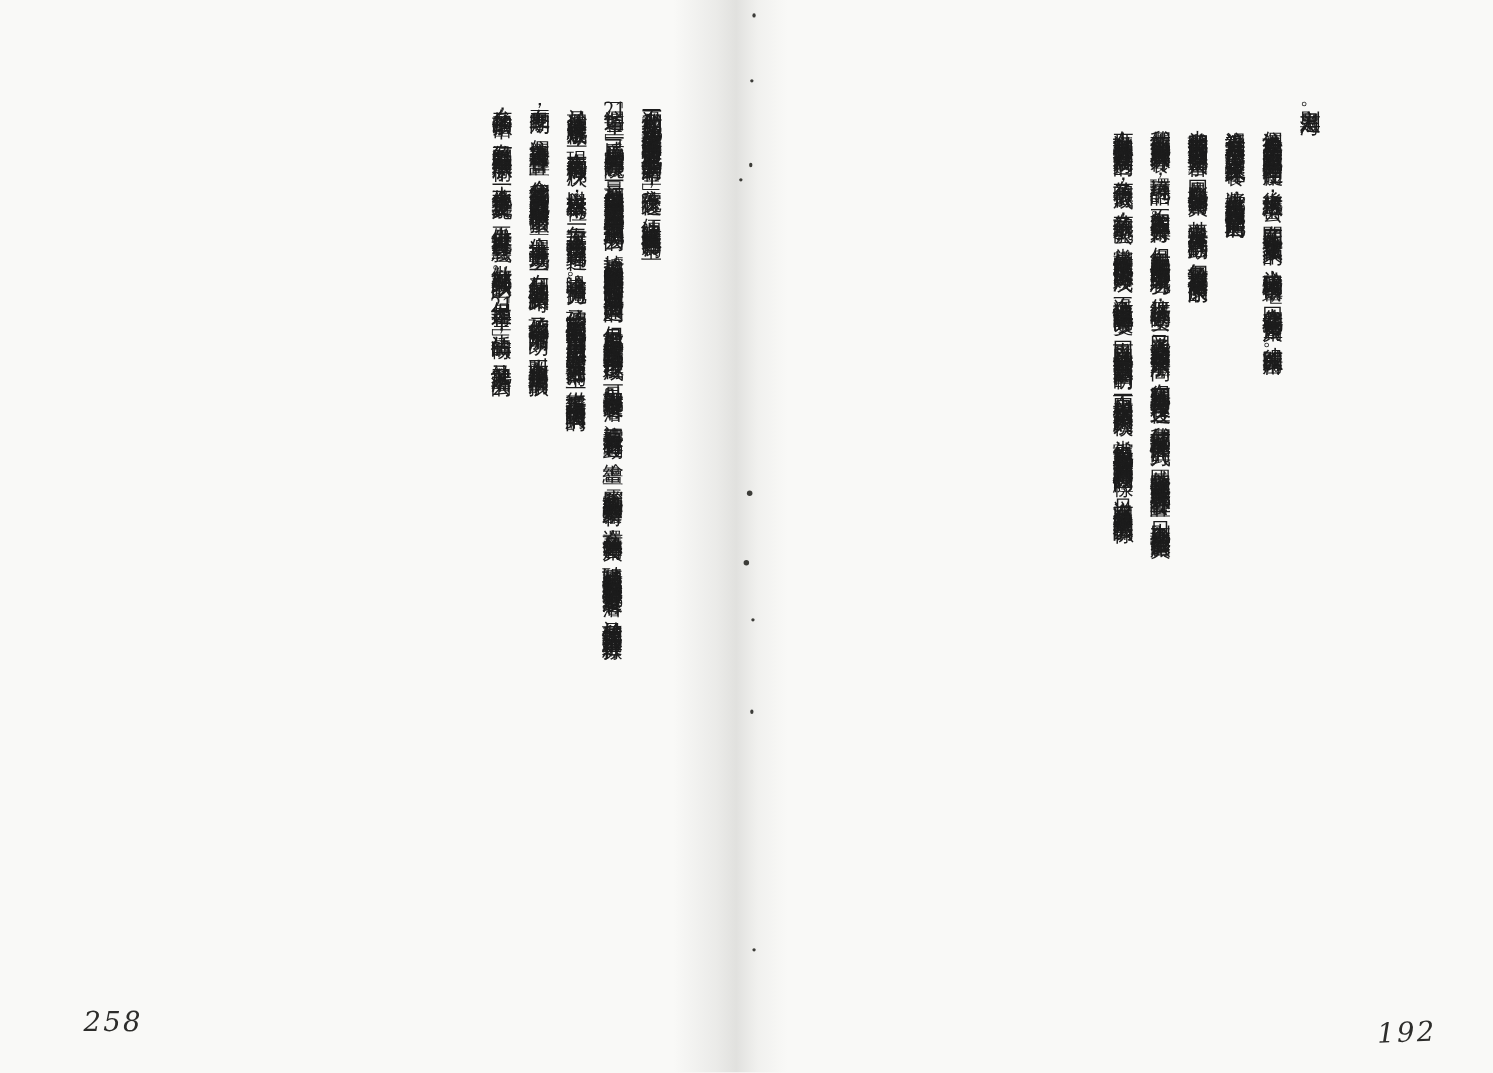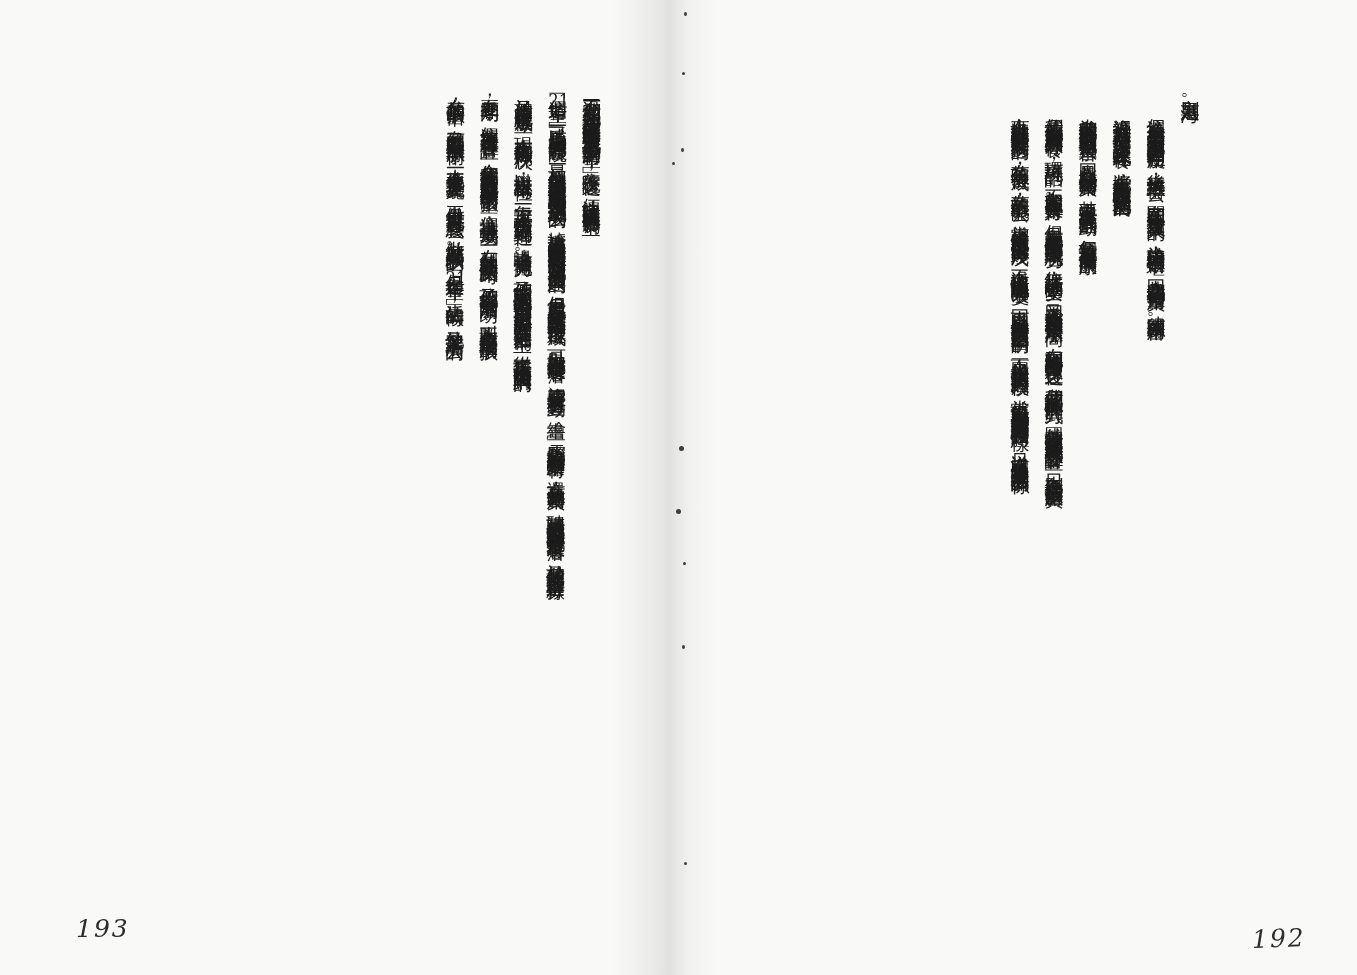--- a/index.html
+++ b/index.html
@@ -110,16 +110,16 @@
   </div>
 
   <div class="page">
     <div class="vtext page-left-text">
       <p>不過我們在一九九四年決定支援位於白俄羅斯首府明斯克北北東七十公里處的「希望<span class="tcy">21</span>」療養院之後，便決定往後將以在國內休養爲主。</p>
       <p>這個「希望<span class="tcy">21</span>」已成爲一處相當完善的療養院，最初是一位白俄羅斯環境問題專家貝多里亞耶夫敎授帶我們到施工現場去的，據說該處是由白俄羅斯政府與德國的民間團體以及州政府共同出資興建的。但是貝多里亞耶夫敎授說雖然建築物本身可以建得成，可是內部設備都還沒有著落。這裡需要敎材還有運動、繪畫、電腦敎室的設備和遊樂器材，還有孩童的休養費用，聘請職員的費用以及經營費用等全都還沒有著落，於是我們便決定在日本進行募款。</p>
       <p>於是這個療養院就這樣成立了，現在大約每兩個月一梯次，以學校班級爲單位，每次讓一百六十名孩童「疏散」到這裡，邊唸書邊補充體力。孩子們能騎著到處跑的五十輛自行車則多半是由以小田原的「兒童基金江之浦分部」爲主，從事採茶工作所賺得的錢購買的。</p>
       <p>在夏季期間，這個療養所進行了各種計畫。今年我們將休養的名額分配給動過甲狀腺手術的孩童，這個計畫也十分成功，在一個月的休養期間快結束時、孩子們都變得十分活潑開朗，叫人不敢相信這是群生病的孩子。</p>
       <p>在參加的孩子當中，有的已經動過三次甲狀腺手術，本來他一直覺得反正要死了，再做什麼也沒有什麼意義，做什麼都興緻缺缺的。但是在「希望<span class="tcy">21</span>」生活的時候，他又升起了活下去的</p>
     </div>
-    <div class="pagenum pagenum-left">193</div>
+    <div class="pagenum pagenum-left">258</div>
   </div>
 
 </div>
 
 </body></html>

